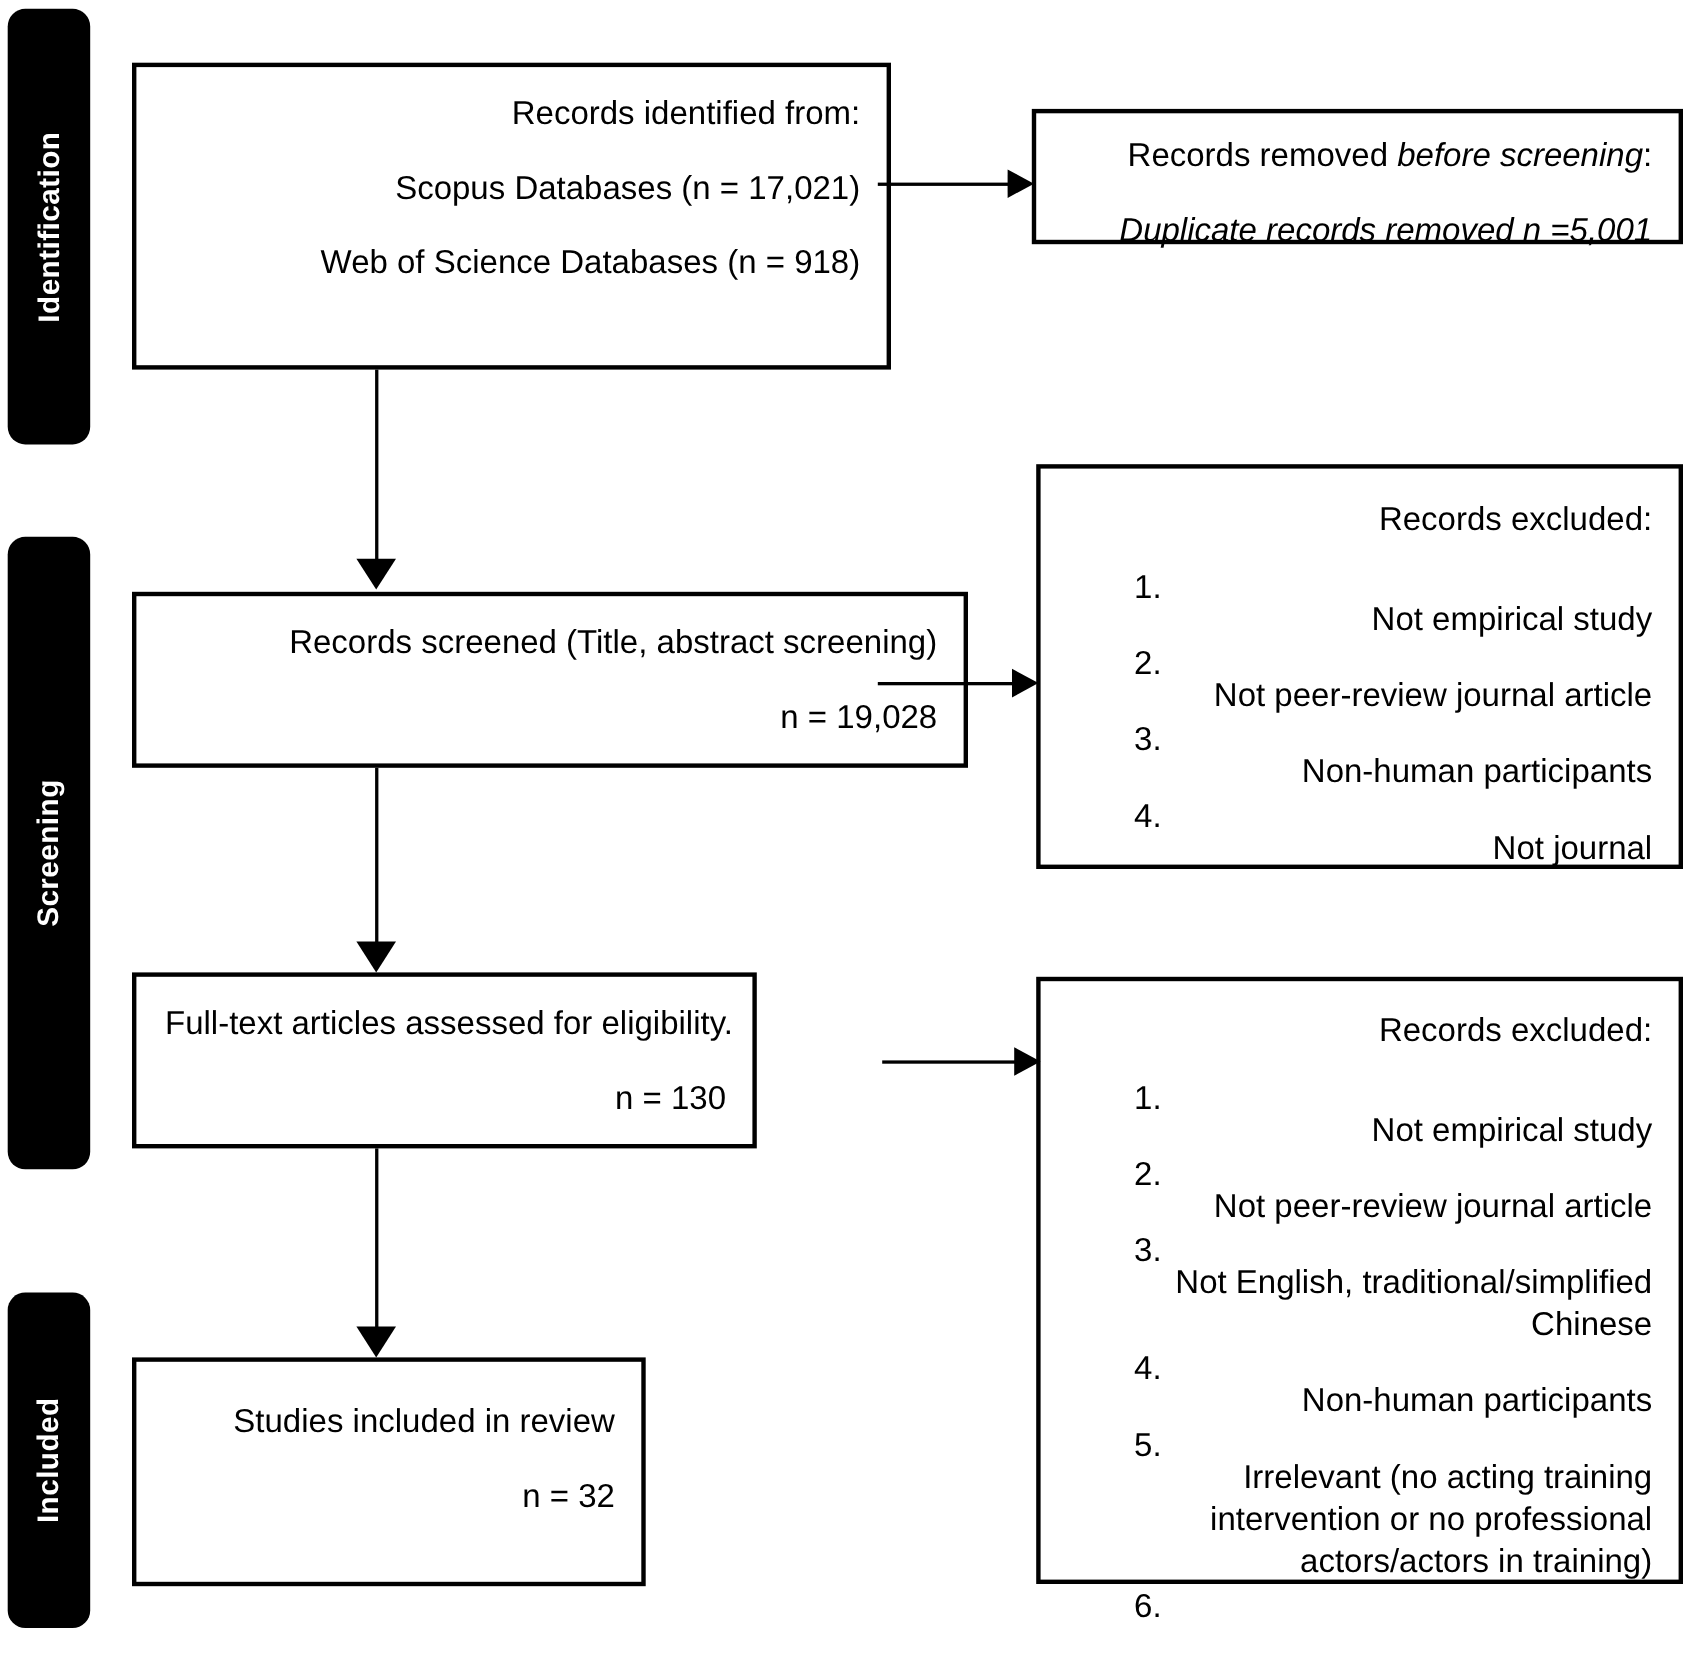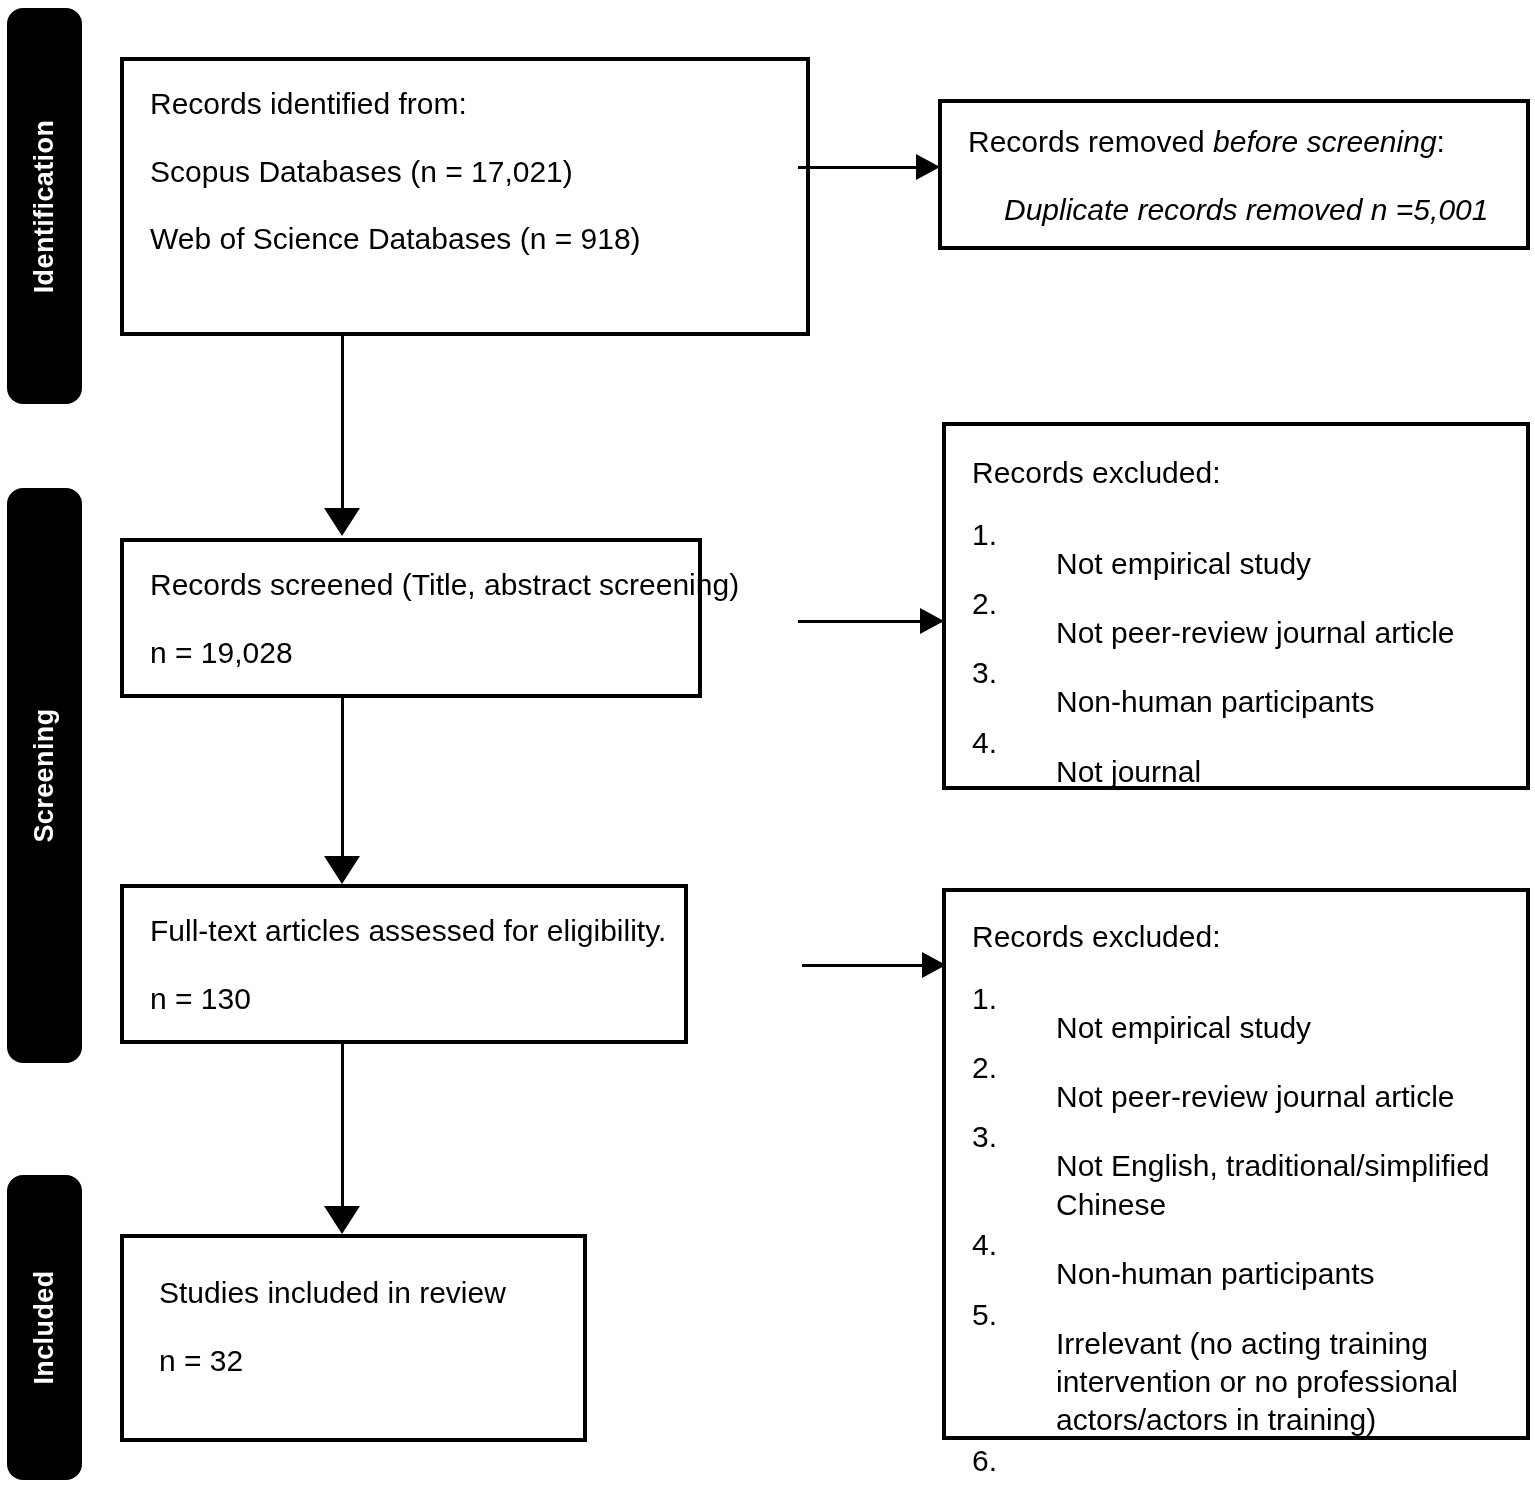--- a/index.html
+++ b/index.html
@@ -36,20 +36,21 @@
     transform-origin: center center;
   }
 
   
   .flow-box {
     position: absolute;
     background: #ffffff;
     border: 4px solid #000000;
     box-sizing: border-box;
     padding: 26px 24px 18px 26px;
+    text-align: right;
   }
   .box-line {
     font-size: 30px;
     line-height: 1.12;
     white-space: nowrap;
   }
   .spacer-lg { height: 34px; }
   .spacer-md { height: 26px; }
   .indent-n { padding-left: 36px; font-style: italic; }
   em.ital { font-style: italic; }
@@ -137,29 +138,29 @@
 
   <div class="flow-box" style="left:120px; top:57px; width:690px; height:279px;">
     <div class="box-line">Records identified from:</div>
     <div class="spacer-lg"></div>
     <div class="box-line">Scopus Databases (n = 17,021)</div>
     <div class="spacer-lg"></div>
     <div class="box-line">Web of Science Databases (n = 918)</div>
     <div class="spacer-lg"></div>
   </div>
 
-  <div class="flow-box" style="left:938px; top:99px; width:592px; height:151px; padding-top:22px;">
+  <div class="flow-box" style="left:938px; top:99px; width:592px; height:123px; padding-top:22px;">
     <div class="box-line">
       <span>Records removed </span><em class="ital">before screening</em><span>:</span>
     </div>
     <div class="spacer-lg"></div>
     <div class="box-line indent-n">Duplicate records removed n =5,001</div>
   </div>
 
-  <div class="flow-box" style="left:120px; top:538px; width:582px; height:160px;">
+  <div class="flow-box" style="left:120px; top:538px; width:760px; height:160px;">
     <div class="box-line">Records screened (Title, abstract screening)</div>
     <div class="spacer-lg"></div>
     <div class="box-line">n = 19,028</div>
   </div>
 
   <div class="flow-box" style="left:942px; top:422px; width:588px; height:368px; padding-top:30px;">
     <div class="box-line">Records excluded:</div>
     <div class="spacer-md"></div>
     <ul class="excl-list">
       <li class="excl-item">

